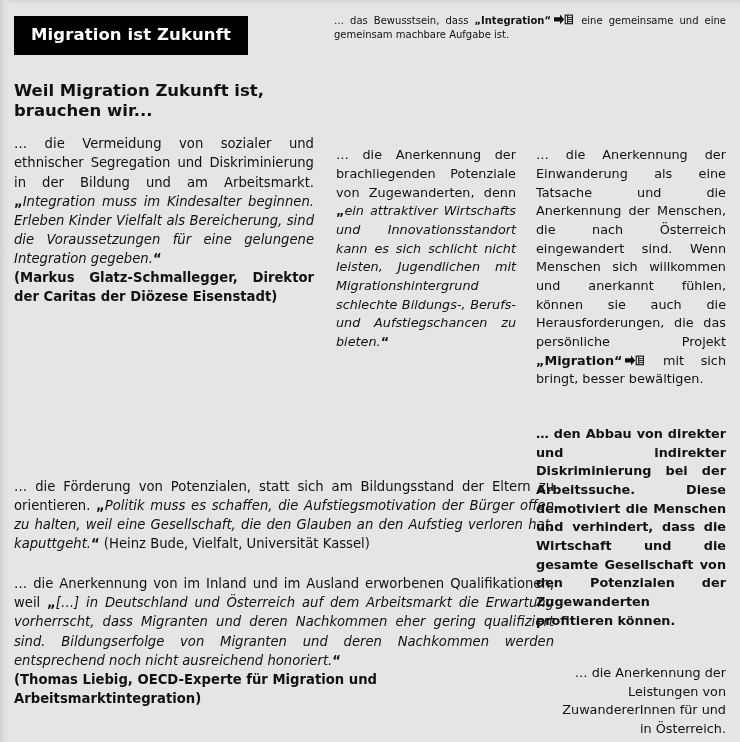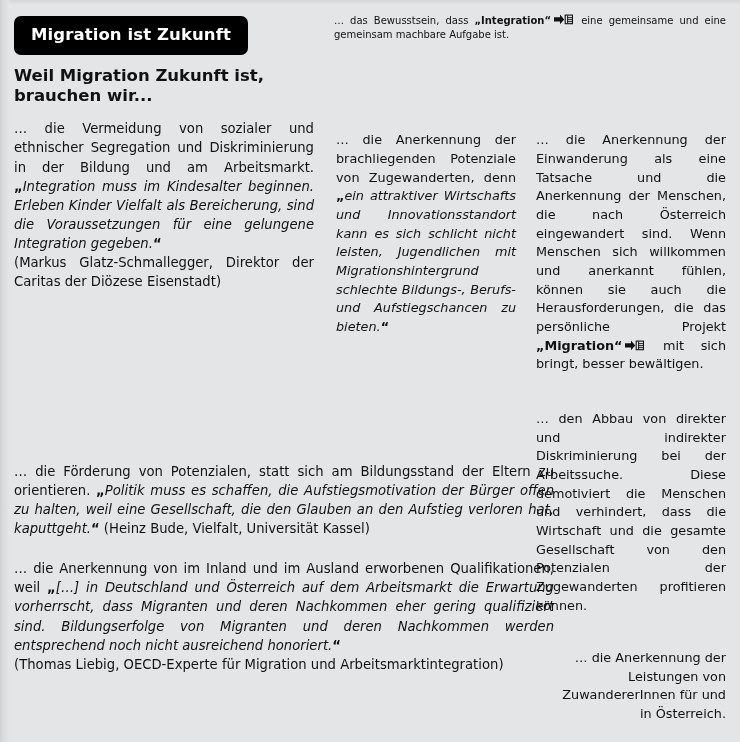--- a/index.html
+++ b/index.html
@@ -51,37 +51,36 @@
   .header-right {
     flex: 1 1 auto;
     padding-top: 4px;
   }
 
   .banner {
     background: #000000;
     display: inline-block;
     padding: 9px 17px 11px 17px;
     margin-top: 6px;
-    border-radius: 7px;
   }
   .banner-text {
     color: #ffffff;
     font-weight: bold;
     font-size: 16.5px;
     letter-spacing: 0.1px;
     line-height: 1;
     white-space: nowrap;
   }
 
   .lead-heading {
     font-weight: bold;
     font-size: 16.5px;
     line-height: 1.22;
     color: #111;
-    margin-top: 11px;
+    margin-top: 26px;
     width: 270px;
   }
 
   .intro-note {
     font-size: 10px;
     line-height: 1.42;
     color: #111;
     text-align: justify;
     hyphens: auto;
   }
@@ -112,21 +111,21 @@
     color: #111;
     text-align: justify;
     hyphens: auto;
     -webkit-hyphens: auto;
   }
   .para.narrow {
     font-size: 12.8px;
     line-height: 1.46;
     margin-top: 12px;
   }
-  .para + .para { margin-top: 14px; }
+  .para + .para { margin-top: 14px; font-weight: bold; }
 
   i, .q { font-style: italic; }
   b, .bold { font-weight: bold; }
 
   
   .lower {
     width: 540px;
   }
   .block-sep { height: 21px; }
 

